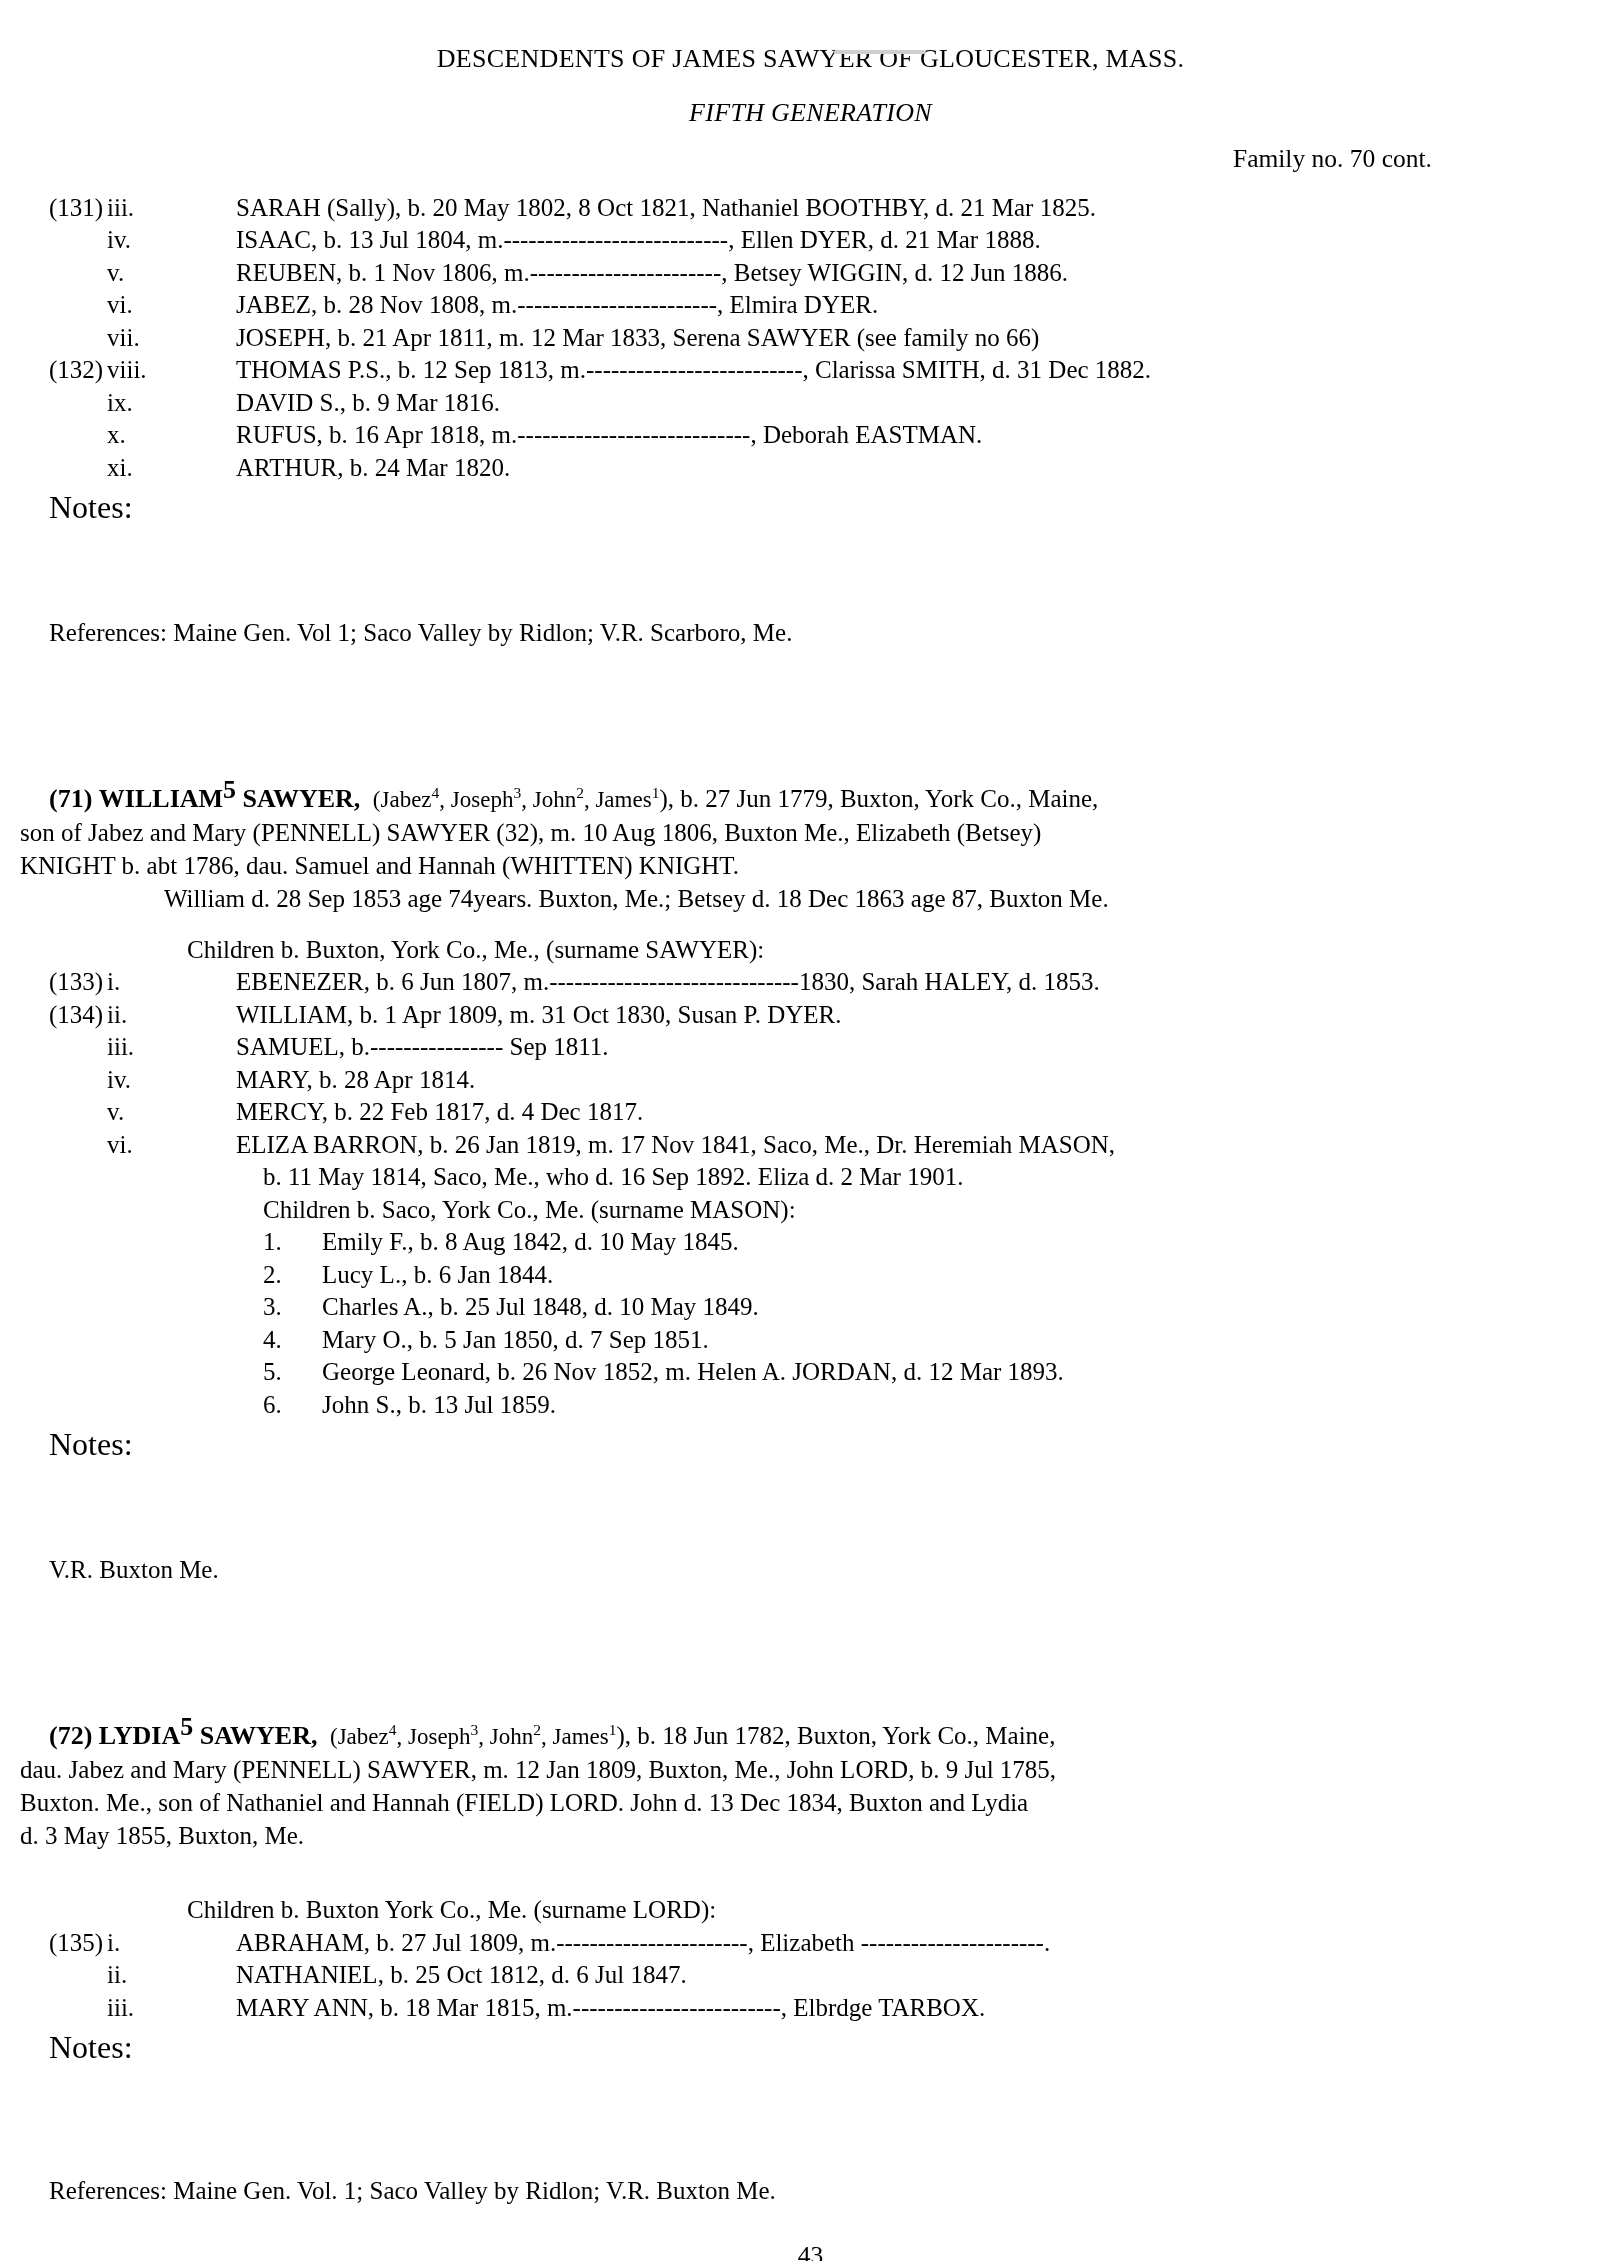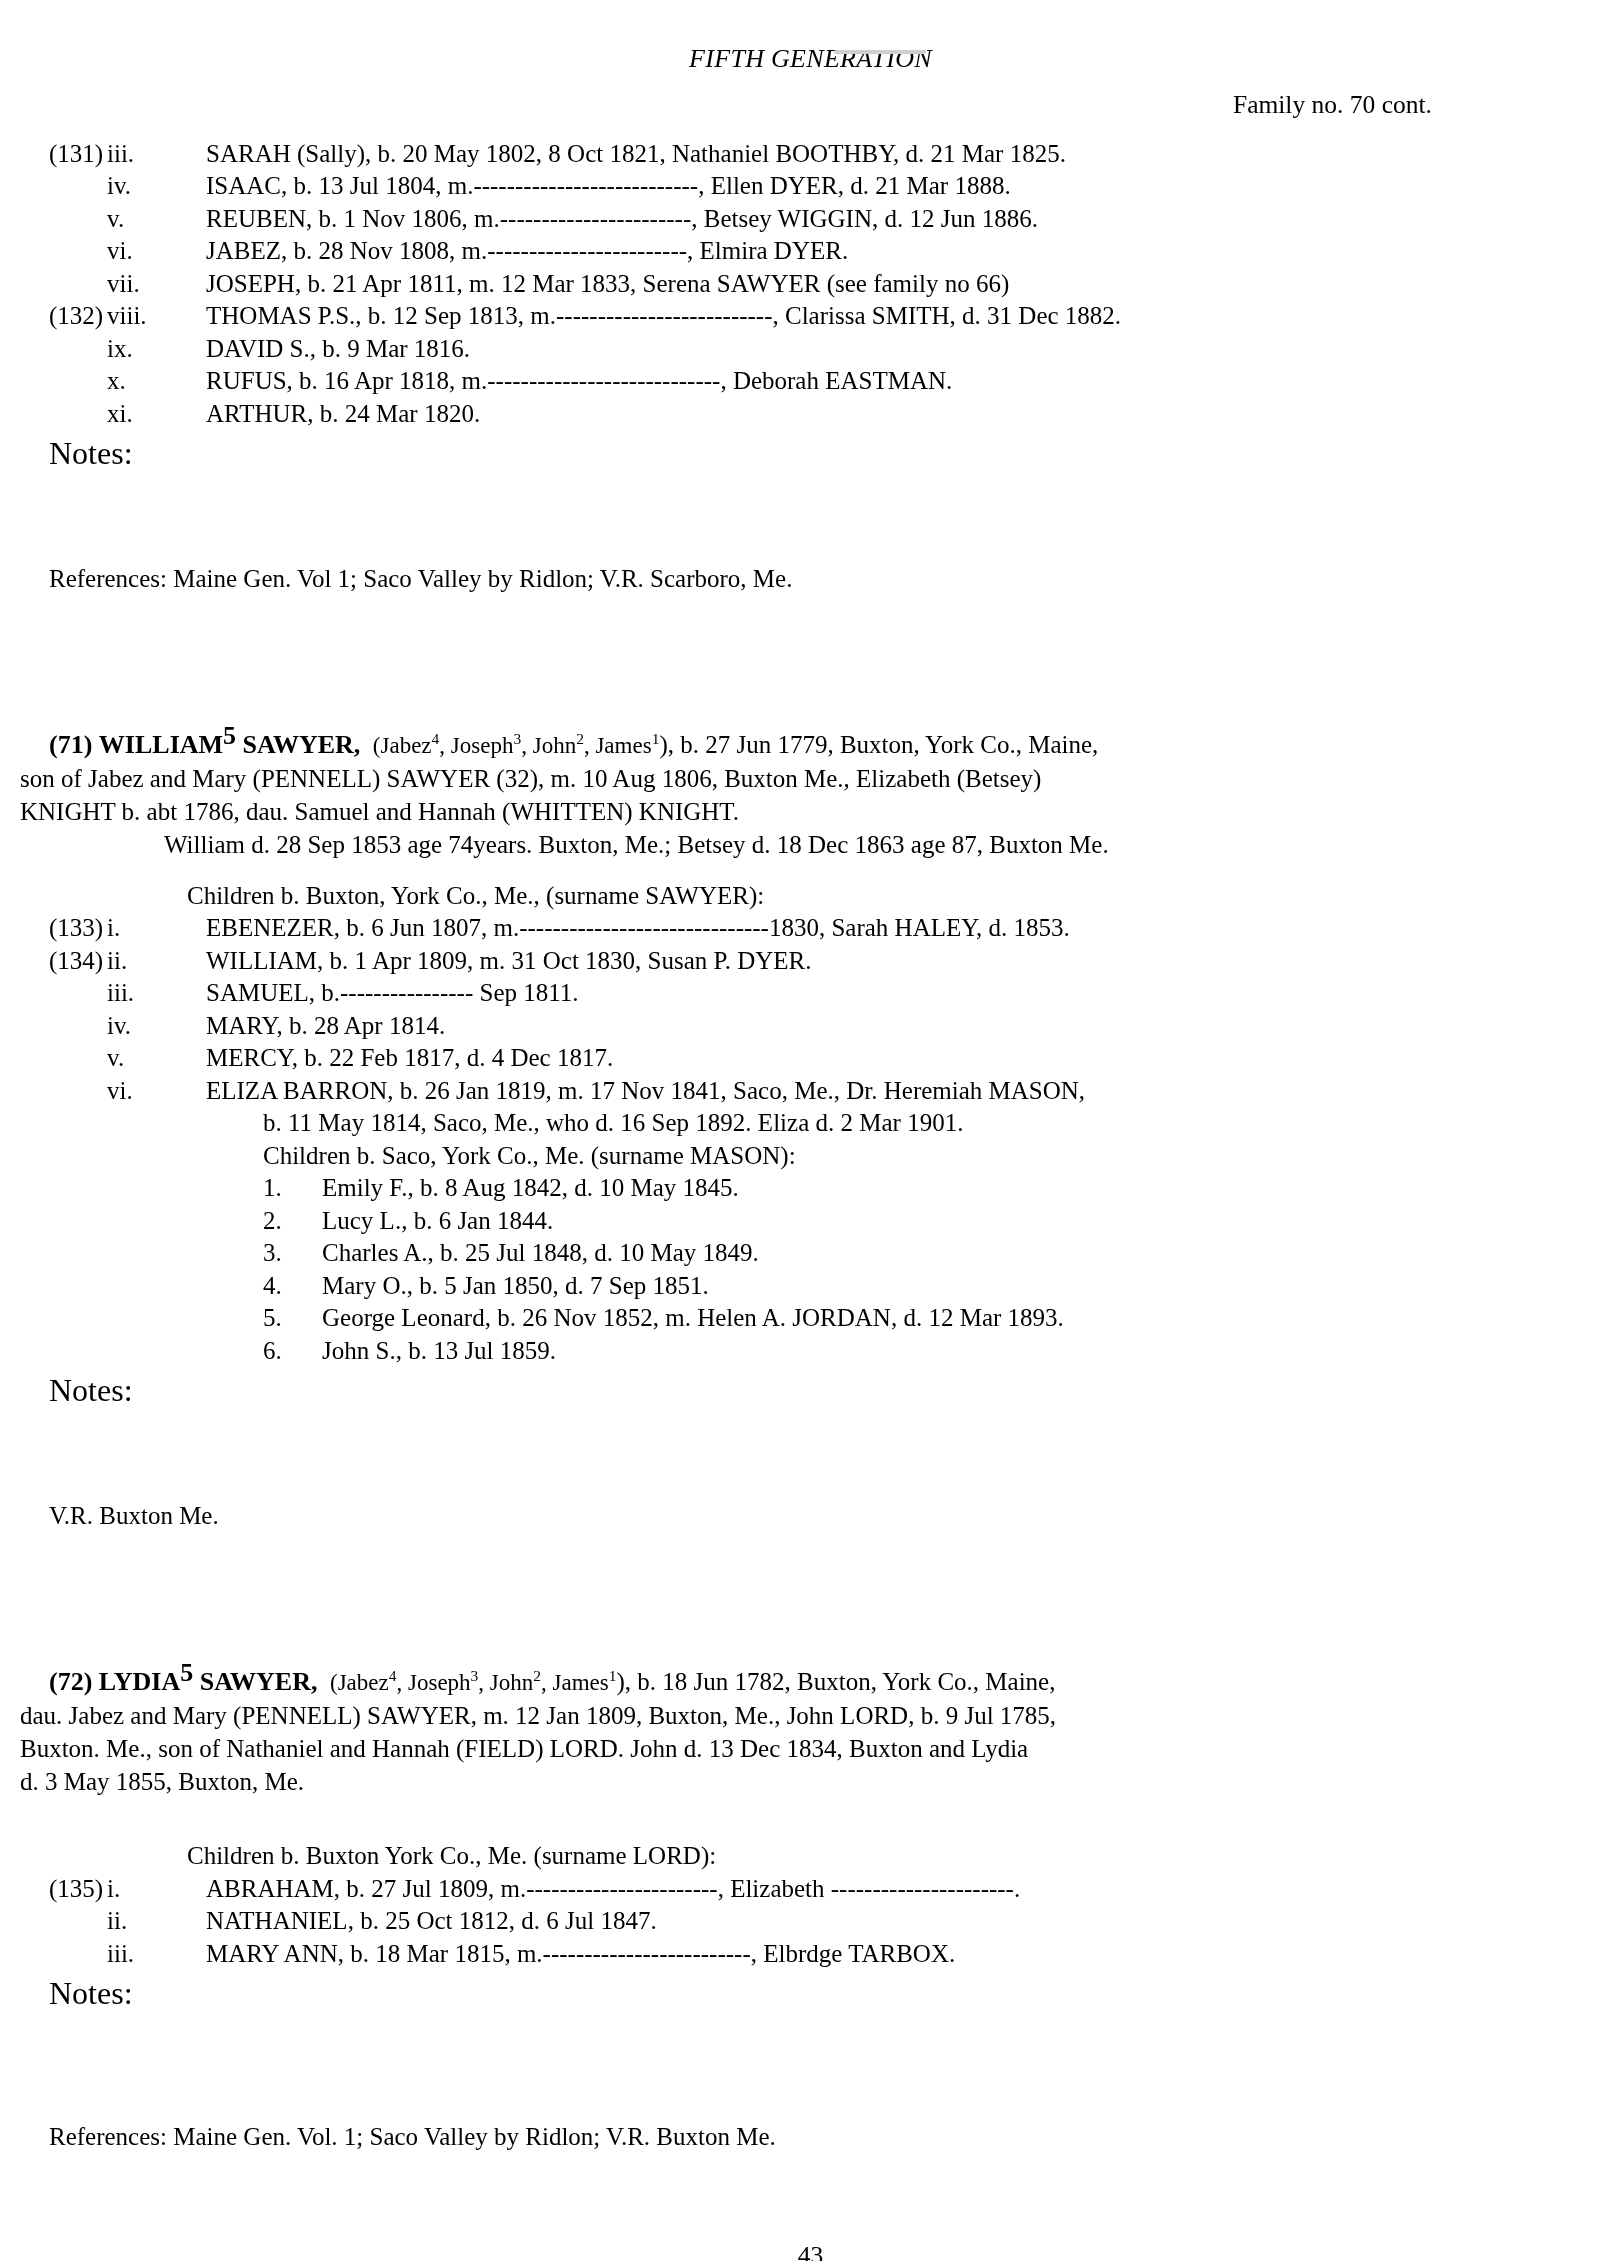--- a/index.html
+++ b/index.html
@@ -66,20 +66,21 @@
   }
   .col-rom {
     width: 99px;
     flex: 0 0 99px;
     text-align: left;
     box-sizing: border-box;
   }
   .col-txt {
     flex: 1 1 auto;
     white-space: nowrap;
+    margin-left: 30px;
   }
 
   .notes {
     font-size: 32px;
     padding-left: 49px;
     margin-top: 4.2px;
   }
   .refs {
     font-size: 25px;
     padding-left: 49px;
@@ -158,20 +159,21 @@
     border-radius: 2.1px;
   }
 </style>
 </head>
 <body>
 
 <div class="page">
   <div class="topsmudge"></div>
 
   <div class="header">
+    <div class="line1">DESCENDENTS OF JAMES SAWYER OF GLOUCESTER, MASS.</div>
     <div class="line2">FIFTH GENERATION</div>
   </div>
   <div class="famno">Family no. 70 cont.</div>
 
   <div class="content">
 
     <div>
       <div class="row">
         <div class="col-num">(131)</div>
         <div class="col-rom">iii.</div>

